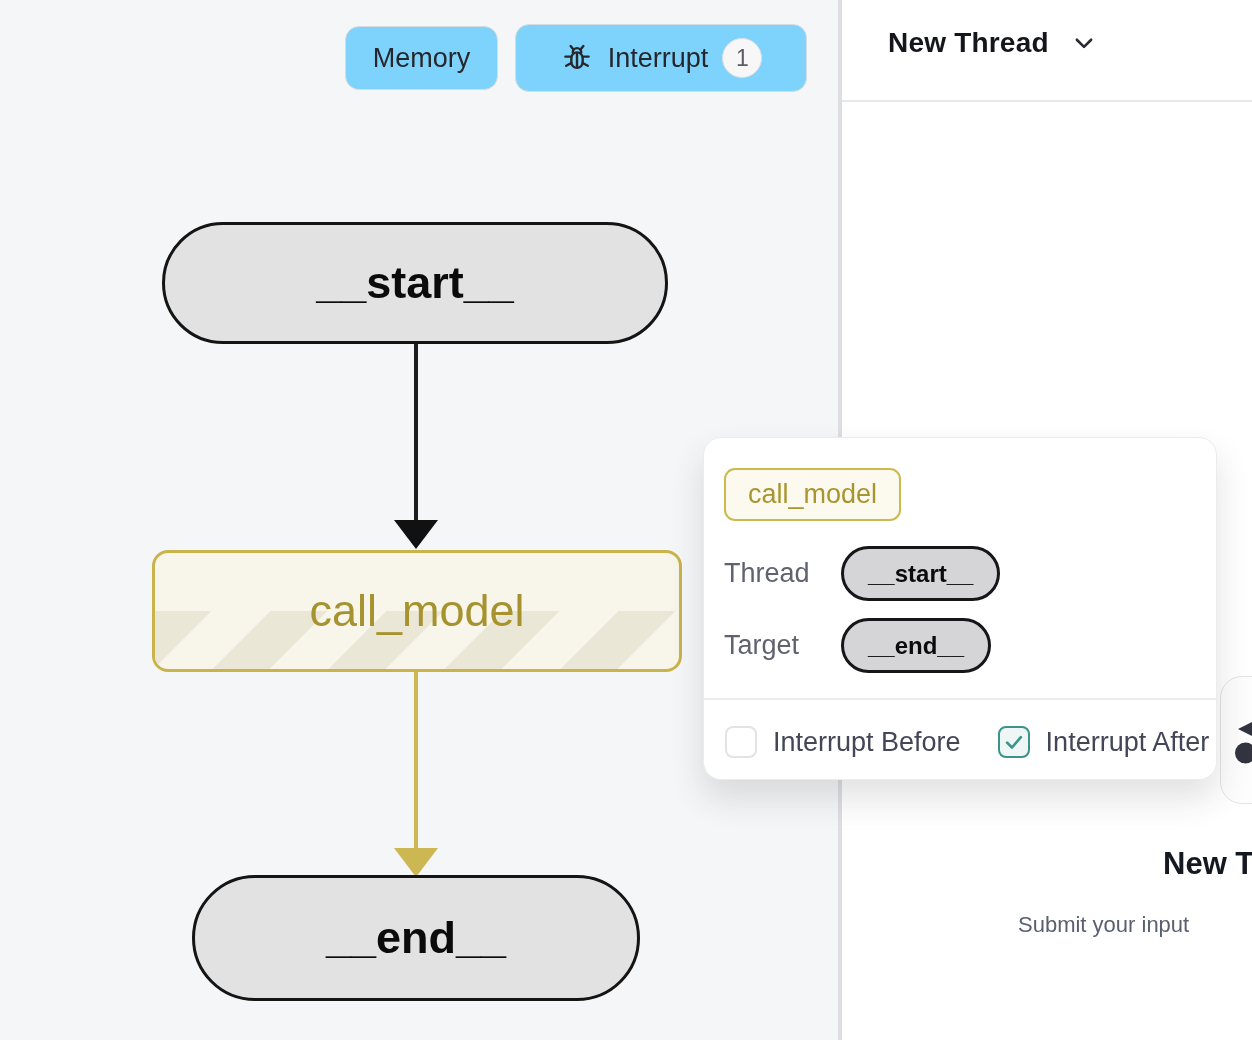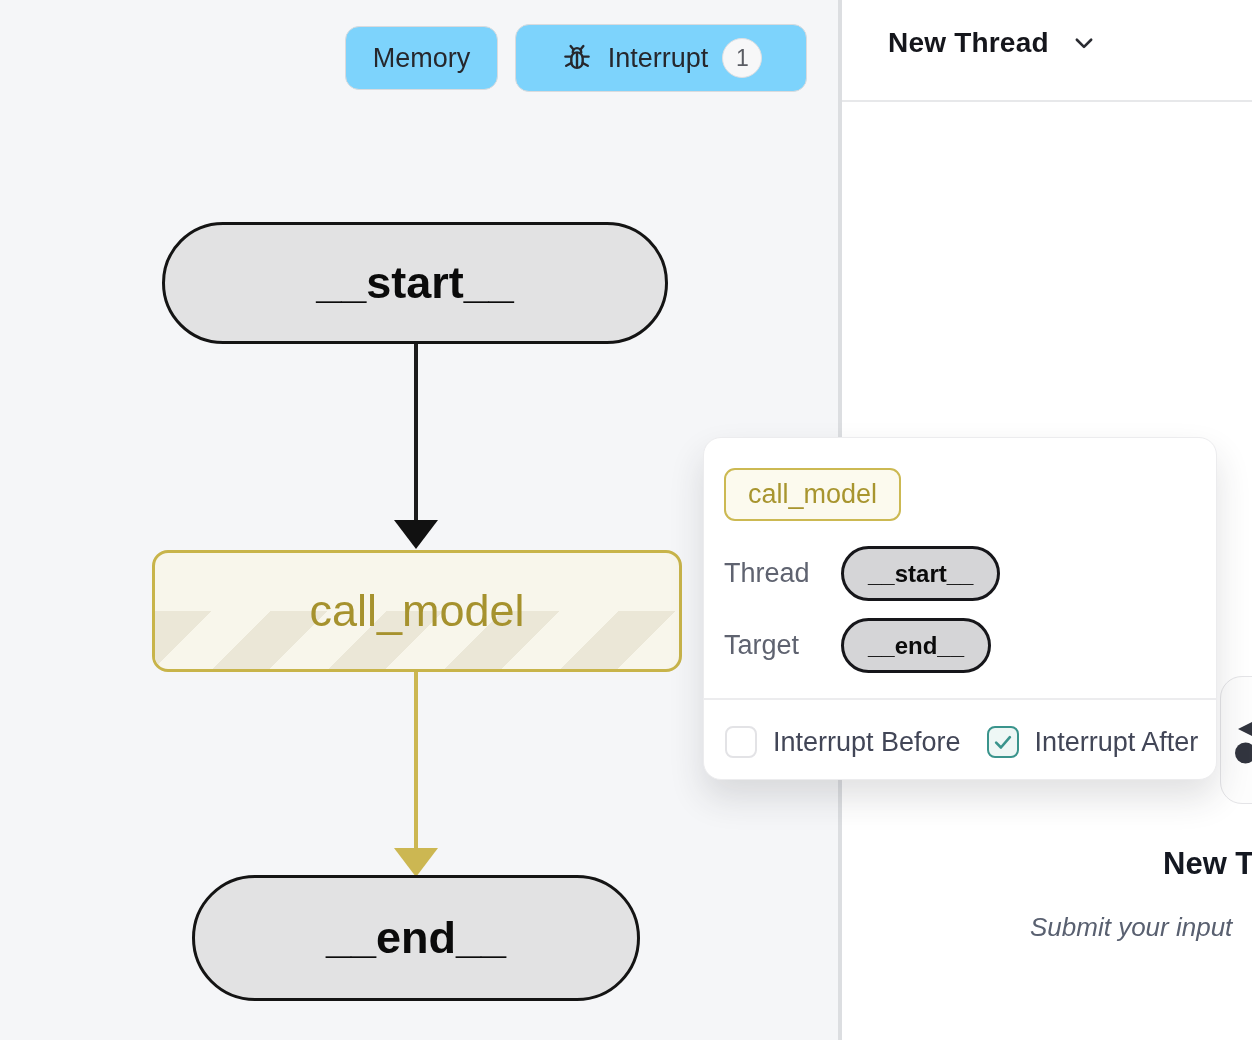--- a/index.html
+++ b/index.html
@@ -45,36 +45,36 @@
   .thread-title{font-size:28px;font-weight:700;color:#15161c;letter-spacing:.2px;}
   .h-divider{position:absolute;left:0;top:100px;width:410px;height:1.5px;background:#e7e8ea;}
 
   
   .side-card{position:absolute;left:378px;top:676px;width:90px;height:128px;background:#fdfdfd;
     border:1.5px solid #e4e4e7;border-radius:22px;box-sizing:border-box;cursor:pointer;}
   .side-card svg{position:absolute;left:14px;top:38px;}
 
   
   .empty-title{position:absolute;left:321px;top:846px;font-size:31px;font-weight:600;color:#141821;white-space:nowrap;}
-  .empty-sub{position:absolute;left:188px;top:912px;font-size:26px;color:#596070;white-space:nowrap;font-style:italic;}
+  .empty-sub{position:absolute;left:176px;top:912px;font-size:22px;color:#596070;white-space:nowrap;}
 
   
   .popup{position:absolute;left:703px;top:437px;width:514px;height:343px;background:#fff;
     border:1px solid #ececee;border-radius:18px;box-shadow:0 18px 35px rgba(40,42,50,.14);box-sizing:border-box;}
   .popup-badge{position:absolute;left:20px;top:30px;padding:9px 22px;border:2px solid #ccb952;
     border-radius:11px;background:#fcfaee;color:#a8952f;font-size:27px;cursor:pointer;}
   .kv-row{position:absolute;left:20px;display:flex;align-items:center;}
   .kv-row.src{top:108px;}
   .kv-row.tgt{top:180px;}
   .kv-label{width:117px;font-size:27px;color:#5f6370;}
   .kv-pill{display:inline-flex;align-items:center;justify-content:center;background:#d5d5d7;
     border:3px solid #16161a;border-radius:28px;height:55px;padding:0 24px;
     font-size:24px;font-weight:700;color:#0b0b0b;box-sizing:border-box;}
   .popup-divider{position:absolute;left:0;top:260px;width:100%;height:1.5px;background:#ececee;}
-  .popup-footer{position:absolute;left:21px;top:288px;display:flex;align-items:center;gap:26px;}
+  .popup-footer{position:absolute;left:21px;top:288px;display:flex;align-items:center;gap:37px;}
   .cb-item{display:flex;align-items:center;gap:16px;cursor:pointer;}
   .cb{width:32px;height:32px;border-radius:8px;box-sizing:border-box;display:flex;align-items:center;justify-content:center;}
   .cb.unchecked{border:2px solid #e3e3e6;background:#fff;}
   .cb.checked{border:2px solid #3a948c;background:#eef7f5;}
   .cb-label{font-size:27px;color:#424657;white-space:nowrap;}
 </style>
 </head>
 <body>
 
 <div id="app">

